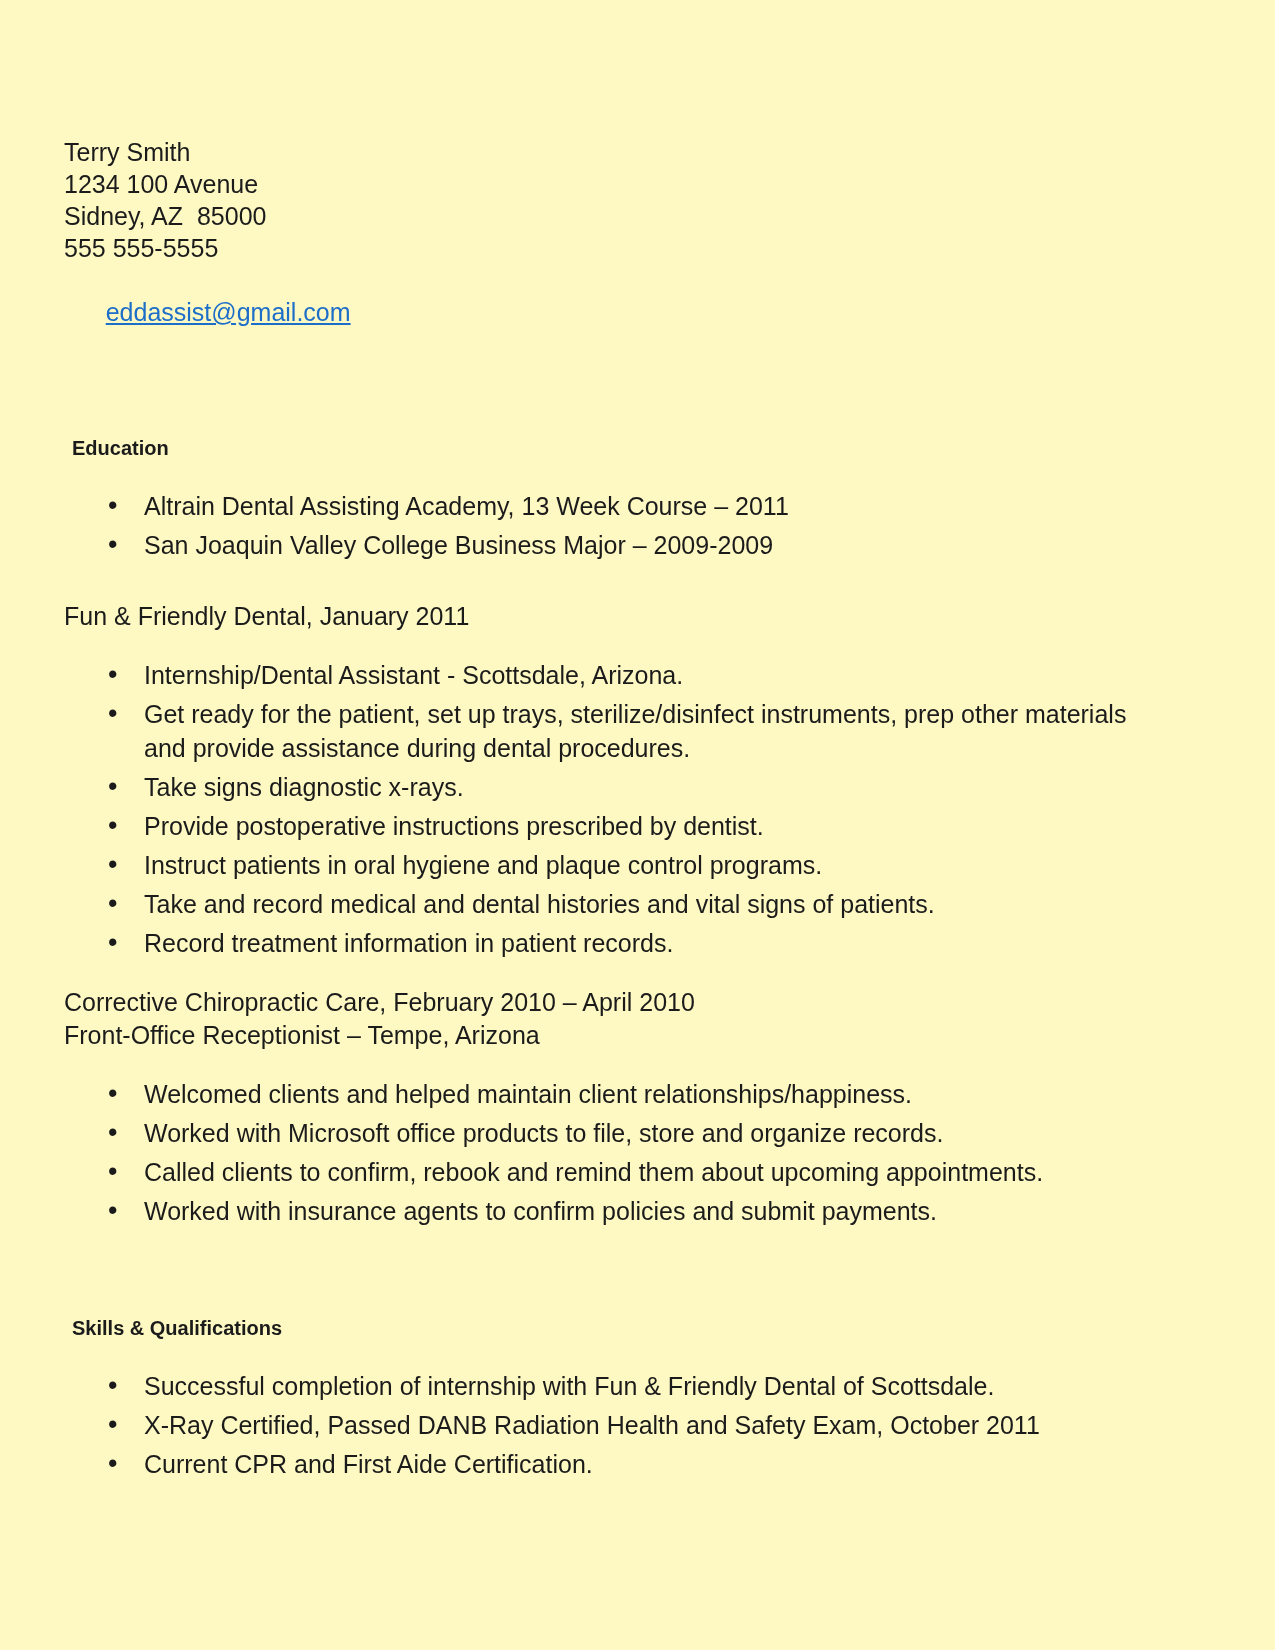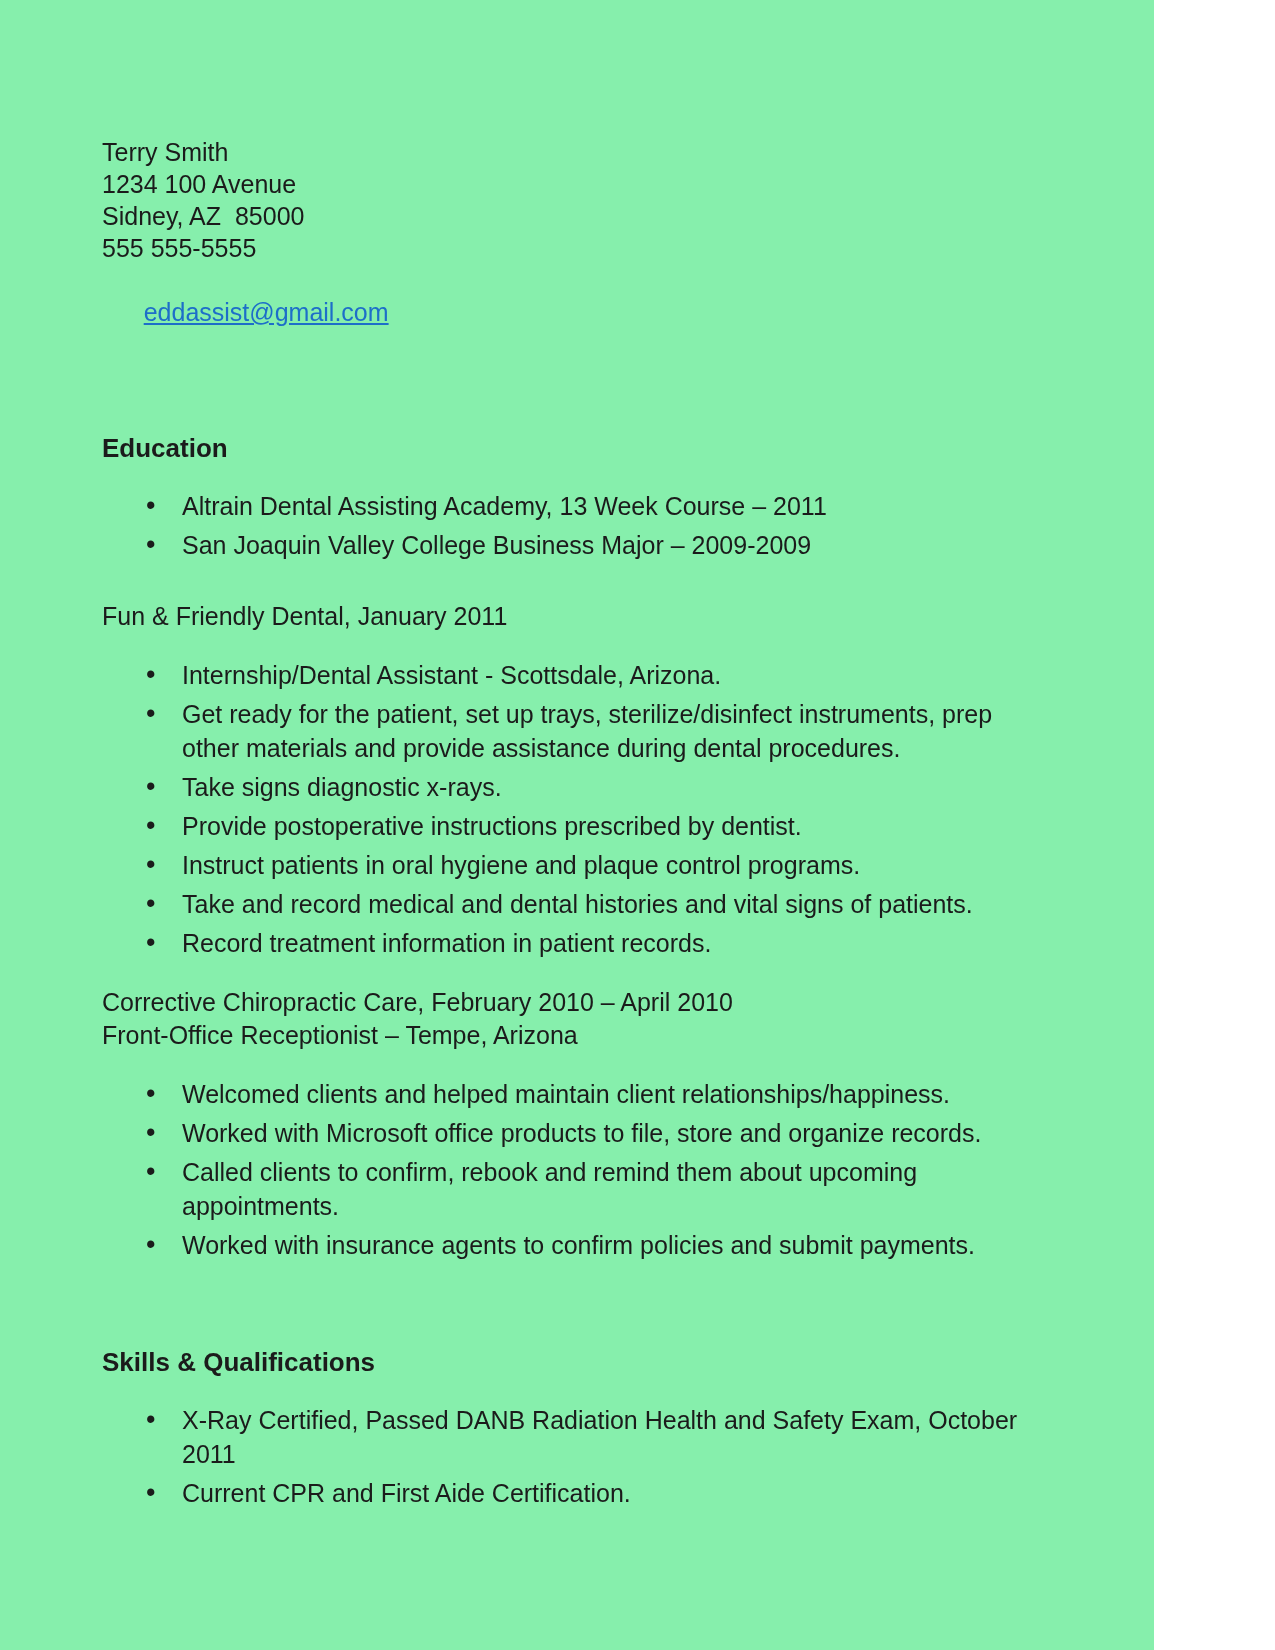--- a/index.html
+++ b/index.html
@@ -1,41 +1,41 @@
 <!DOCTYPE html>
 <html><head>
 <meta charset="utf-8">
 <style>
   html, body { margin: 0; padding: 0; }
   .page {
     position: relative;
-    width: 1154px;
+    width: 1275px;
     height: 1650px;
-    background: #86efac;
+    background: #fef9c3;
     box-sizing: border-box;
-    padding: 136px 112px 40px 102px;
+    padding: 136px 112px 40px 64px;
     font-family: "Liberation Sans", sans-serif;
     font-size: 25px;
     color: #1b1b1b;
     overflow: hidden;
   }
   .contact-line {
     line-height: 32px;
     white-space: pre-wrap;
   }
   .email-link {
     color: #1d6ec9;
     text-decoration: underline;
     cursor: pointer;
   }
   .heading {
     font-weight: bold;
-    font-size: 26px;
+    font-size: 20px;
     line-height: 32px;
-    margin: 0;
+    margin: 8px;
   }
   .heading--education { margin-top: 72px; }
   .heading--experience { margin-top: 86px; }
   .heading--skills { margin-top: 84px; }
   .job-title-line {
     line-height: 33px;
     white-space: pre-wrap;
   }
   .job-title--first { margin-top: 38px; }
   .job-title--second { margin-top: 26px; }
@@ -101,17 +101,18 @@
 
   <li class="bullet-item">Welcomed clients and helped maintain client relationships/happiness.</li>
       <li class="bullet-item">Worked with Microsoft office products to file, store and organize records.</li>
       <li class="bullet-item">Called clients to confirm, rebook and remind them about upcoming appointments.</li>
       <li class="bullet-item">Worked with insurance agents to confirm policies and submit payments.</li>
     </ul>
 
   <div class="heading heading--skills">Skills &amp; Qualifications</div>
   <ul class="bullets">
 
+  <li class="bullet-item">Successful completion of internship with Fun &amp; Friendly Dental of Scottsdale.</li>
       <li class="bullet-item">X-Ray Certified, Passed DANB Radiation Health and Safety Exam, October 2011</li>
       <li class="bullet-item">Current CPR and First Aide Certification.</li>
     </ul>
 
 </div>
 
 </body></html>

